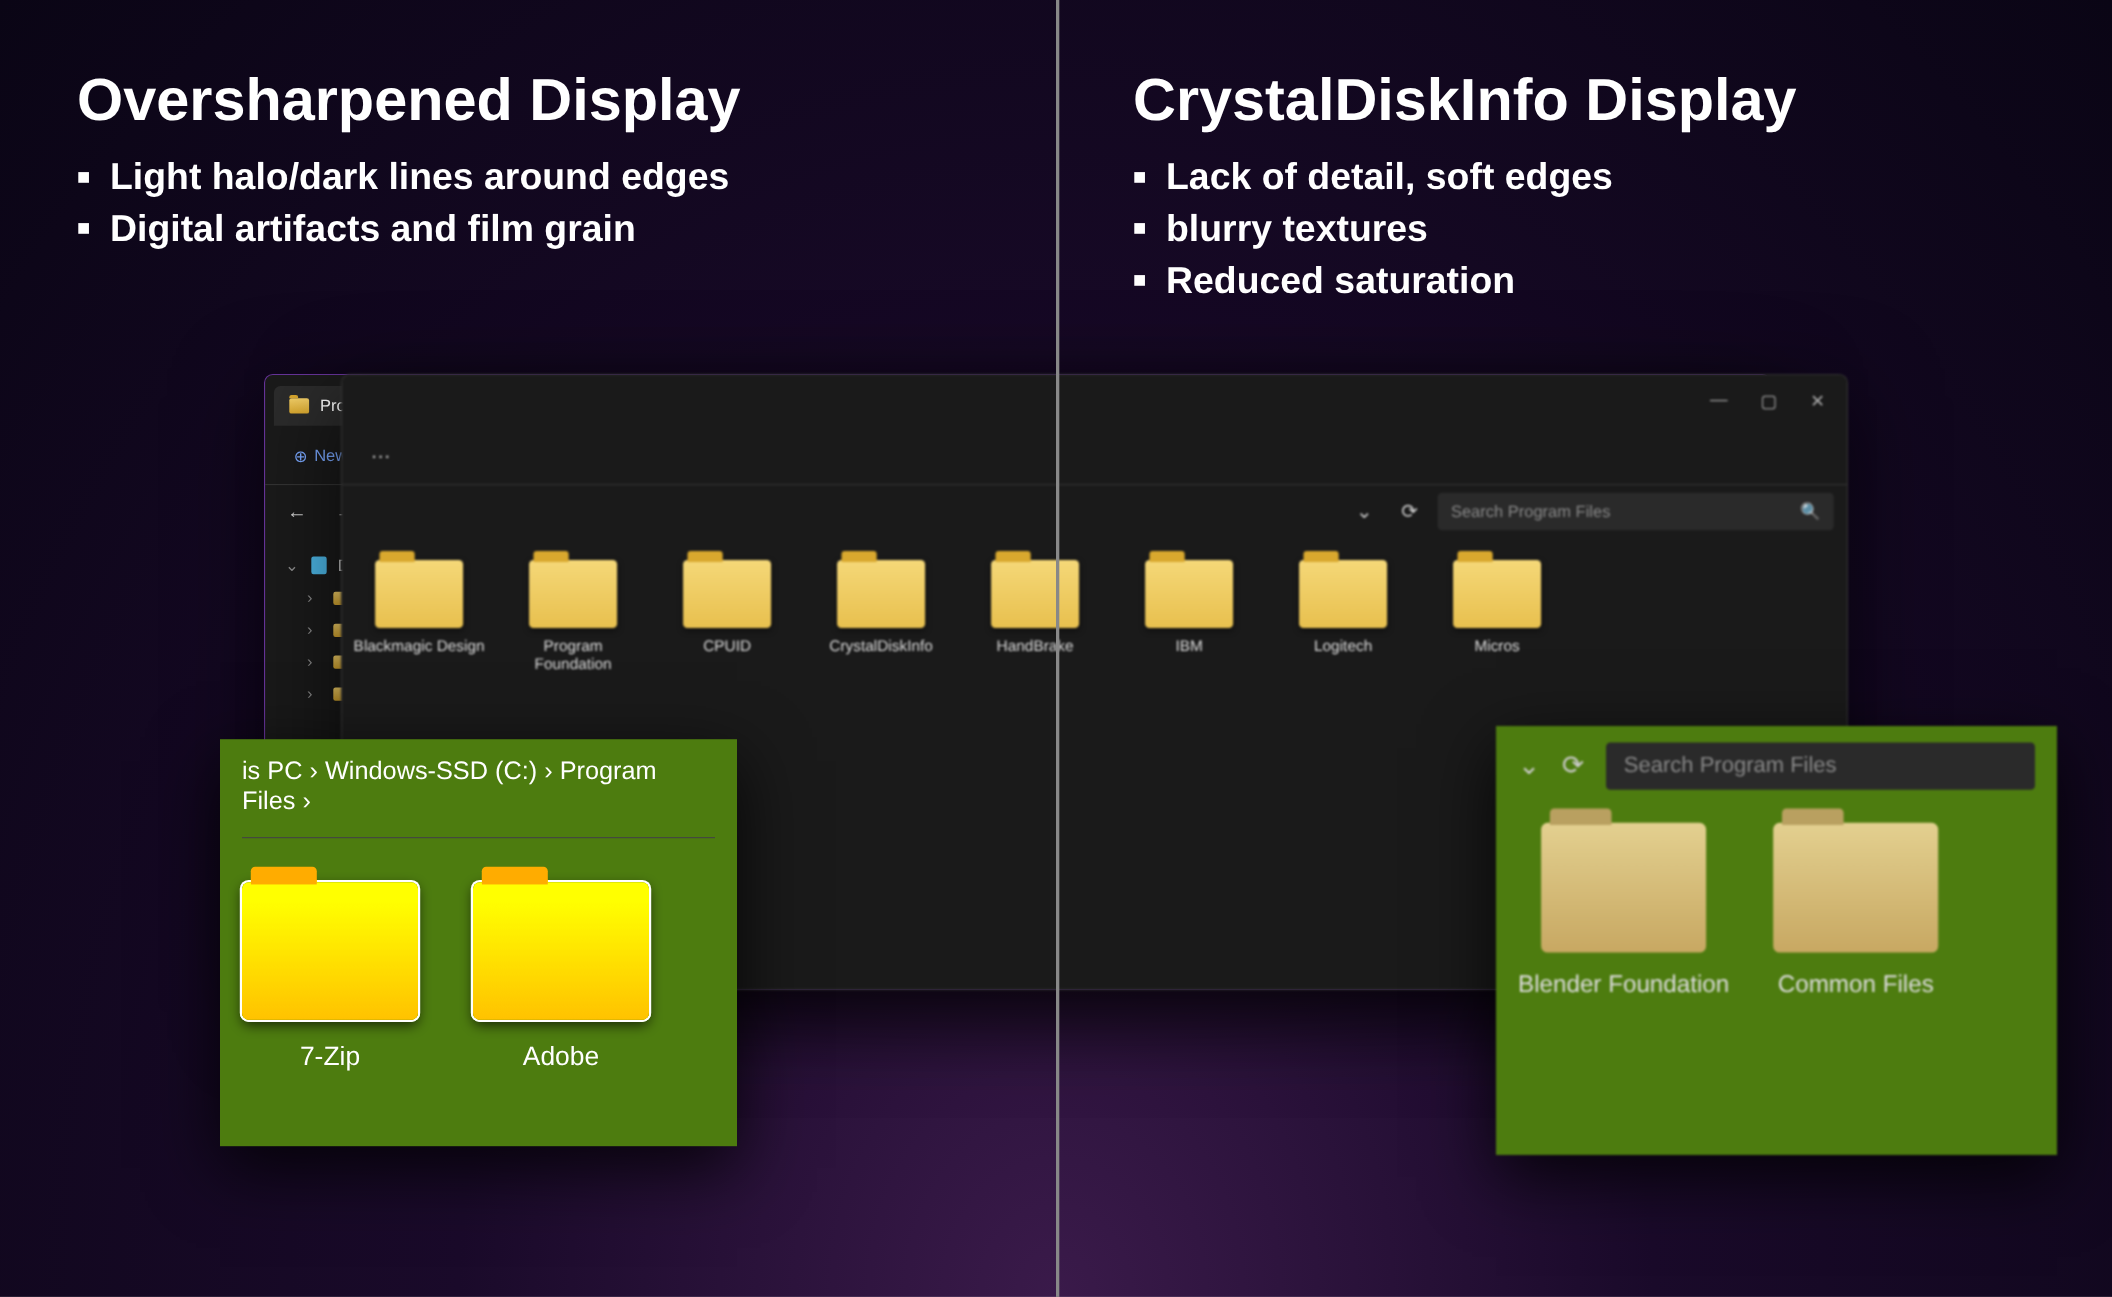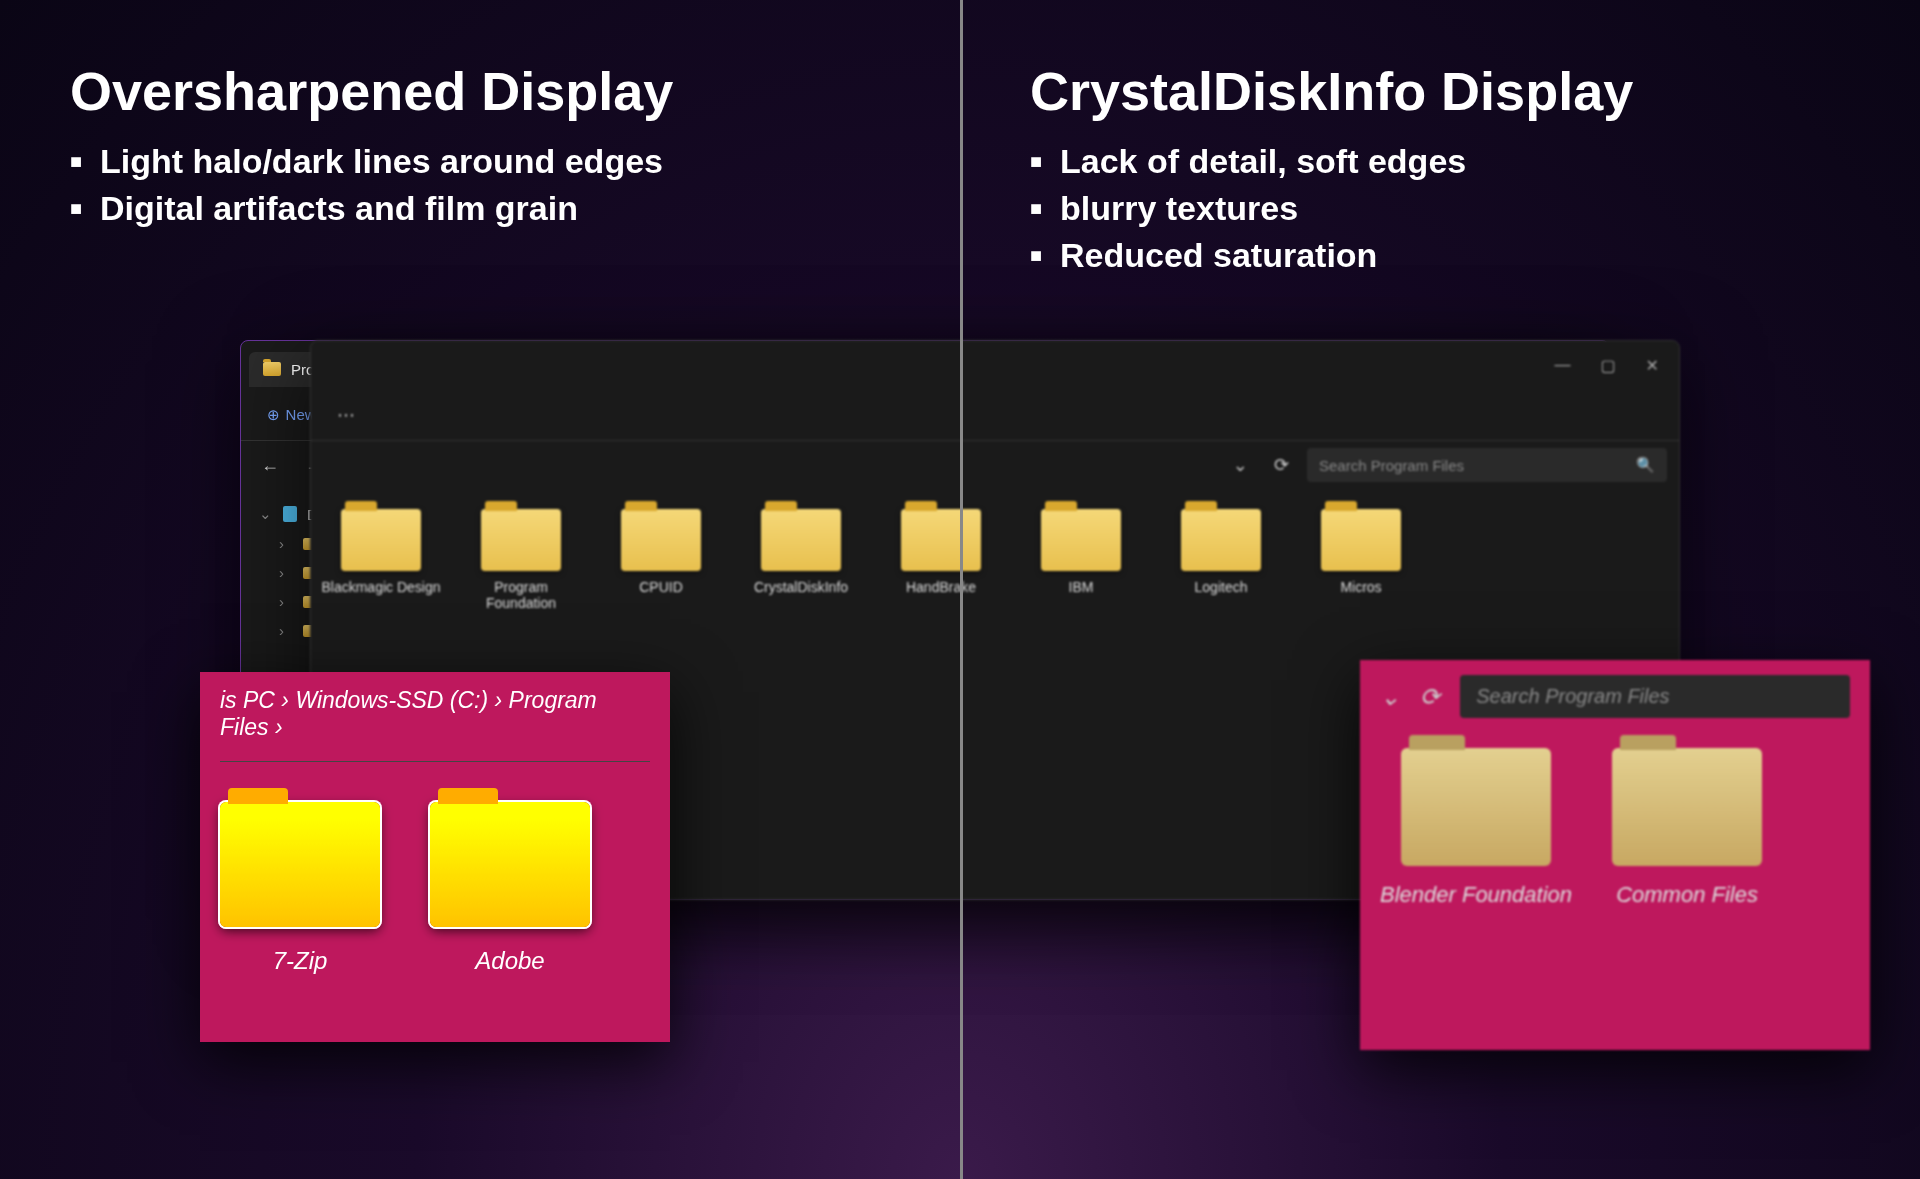--- a/index.html
+++ b/index.html
@@ -38,21 +38,21 @@
 .sitem{display:flex;align-items:center;padding:6px 8px;color:#ddd;font-size:15px;gap:10px;}
 .sexp{color:#888;width:14px;}
 .ficon-sm{width:16px;height:12px;background:linear-gradient(#f4d068,#d9a82e);border-radius:2px;}
 .docicon{width:14px;height:16px;background:#4db8e8;border-radius:2px;}
 .grid{flex:1;padding:20px;display:grid;grid-template-columns:repeat(auto-fill,120px);gap:30px 20px;align-content:start;overflow:hidden;}
 .gitem{display:flex;flex-direction:column;align-items:center;gap:8px;}
 .gfolder{width:80px;height:62px;background:linear-gradient(#f5d878 0%,#e8c04e 100%);border-radius:4px;position:relative;box-shadow:0 2px 6px rgba(0,0,0,0.4);}
 .gfolder:before{content:'';position:absolute;top:-8px;left:4px;width:32px;height:10px;background:#d9a82e;border-radius:3px 3px 0 0;}
 .left .gfolder{filter:saturate(1.6) contrast(1.3);box-shadow:0 0 0 1px #fff8,0 2px 8px rgba(0,0,0,0.6);}
 .glabel{color:#ddd;font-size:14px;text-align:center;}
-.zoom{position:absolute;background:#be185d;box-shadow:0 20px 60px rgba(0,0,0,0.8);z-index:50;font-style:italic;}
+.zoom{position:absolute;background:#4d7c0f;box-shadow:0 20px 60px rgba(0,0,0,0.8);z-index:50;}
 .zoom-left{left:200px;top:672px;width:470px;height:370px;padding:15px 20px;}
 .zoom-left .zcrumb{color:#fff;font-size:23px;margin-bottom:20px;}
 .zoom-left .zgrid{display:flex;gap:50px;margin-top:40px;}
 .zoom-left .zitem{display:flex;flex-direction:column;align-items:center;gap:20px;}
 .zoom-left .zfolder{width:160px;height:125px;background:linear-gradient(#ffe070 0%,#e0b030 100%);border-radius:6px;position:relative;filter:saturate(1.8) contrast(1.4);box-shadow:0 0 0 2px #fff,0 4px 12px rgba(0,0,0,0.7);}
 .zoom-left .zfolder:before{content:'';position:absolute;top:-14px;left:8px;width:60px;height:16px;background:#d0a020;border-radius:4px 4px 0 0;}
 .zoom-left .zlabel{color:#fff;font-size:24px;}
 .zoom-right{right:50px;top:660px;width:510px;height:390px;padding:15px 20px;filter:blur(1.2px);}
 .zoom-right .ztop{display:flex;align-items:center;gap:20px;margin-bottom:30px;}
 .zoom-right .znav{color:#ccc;font-size:24px;}

